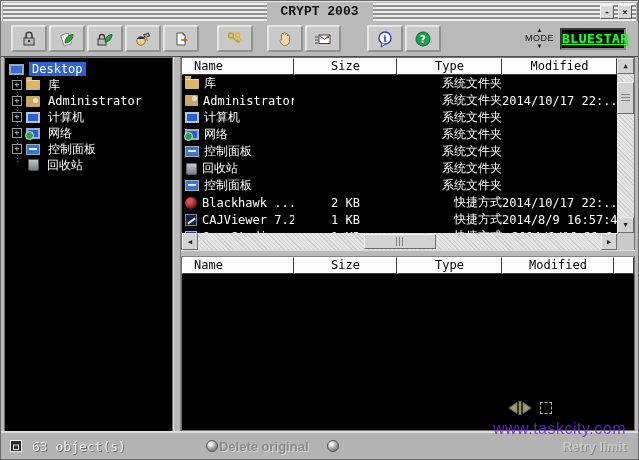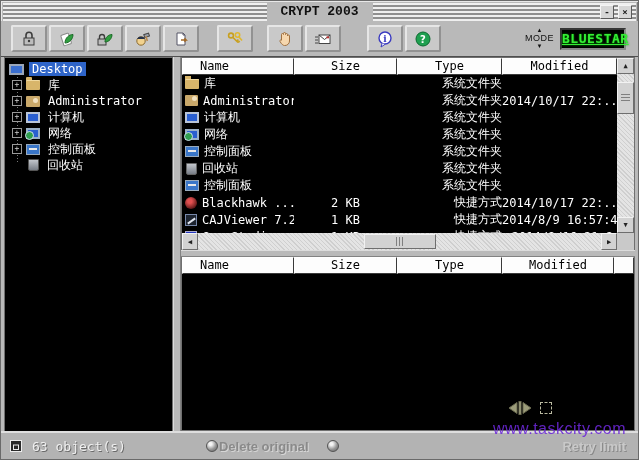--- a/index.html
+++ b/index.html
@@ -88,21 +88,21 @@
     height:193px;flex:none;display:grid;
     grid-template-columns:1fr 17px;grid-template-rows:17px 1fr 17px;
     background:#000;border:1px solid #707070;border-bottom:none;
   }
   .lheader{grid-column:1;grid-row:1;display:flex;background:#000;}
   .hcell{
     height:17px;background:#fdfdfd;color:#000;
     border:1px solid;border-color:#fff #3a3a3a #3a3a3a #fff;
     font-size:12px;line-height:15px;text-align:center;overflow:hidden;cursor:default;
   }
-  .hc-name{width:112px;flex:none;text-align:left;padding-left:17px;}
+  .hc-name{width:112px;flex:none;text-align:left;padding-left:11px;}
   .hc-size{width:103px;flex:none;}
   .hc-type{width:105px;flex:none;}
   .hc-mod{flex:1;}
   .hc-end{width:20px;flex:1;}
   .lbody{grid-column:1;grid-row:2;overflow:hidden;background:#000;}
   .lrow{height:17px;display:flex;align-items:center;color:#fff;white-space:nowrap;}
   .c{overflow:hidden;}
   .c-name{width:112px;flex:none;display:flex;align-items:center;padding-left:2px;}
   .c-size{width:103px;flex:none;text-align:center;}
   .c-type{width:105px;flex:none;text-align:right;}

